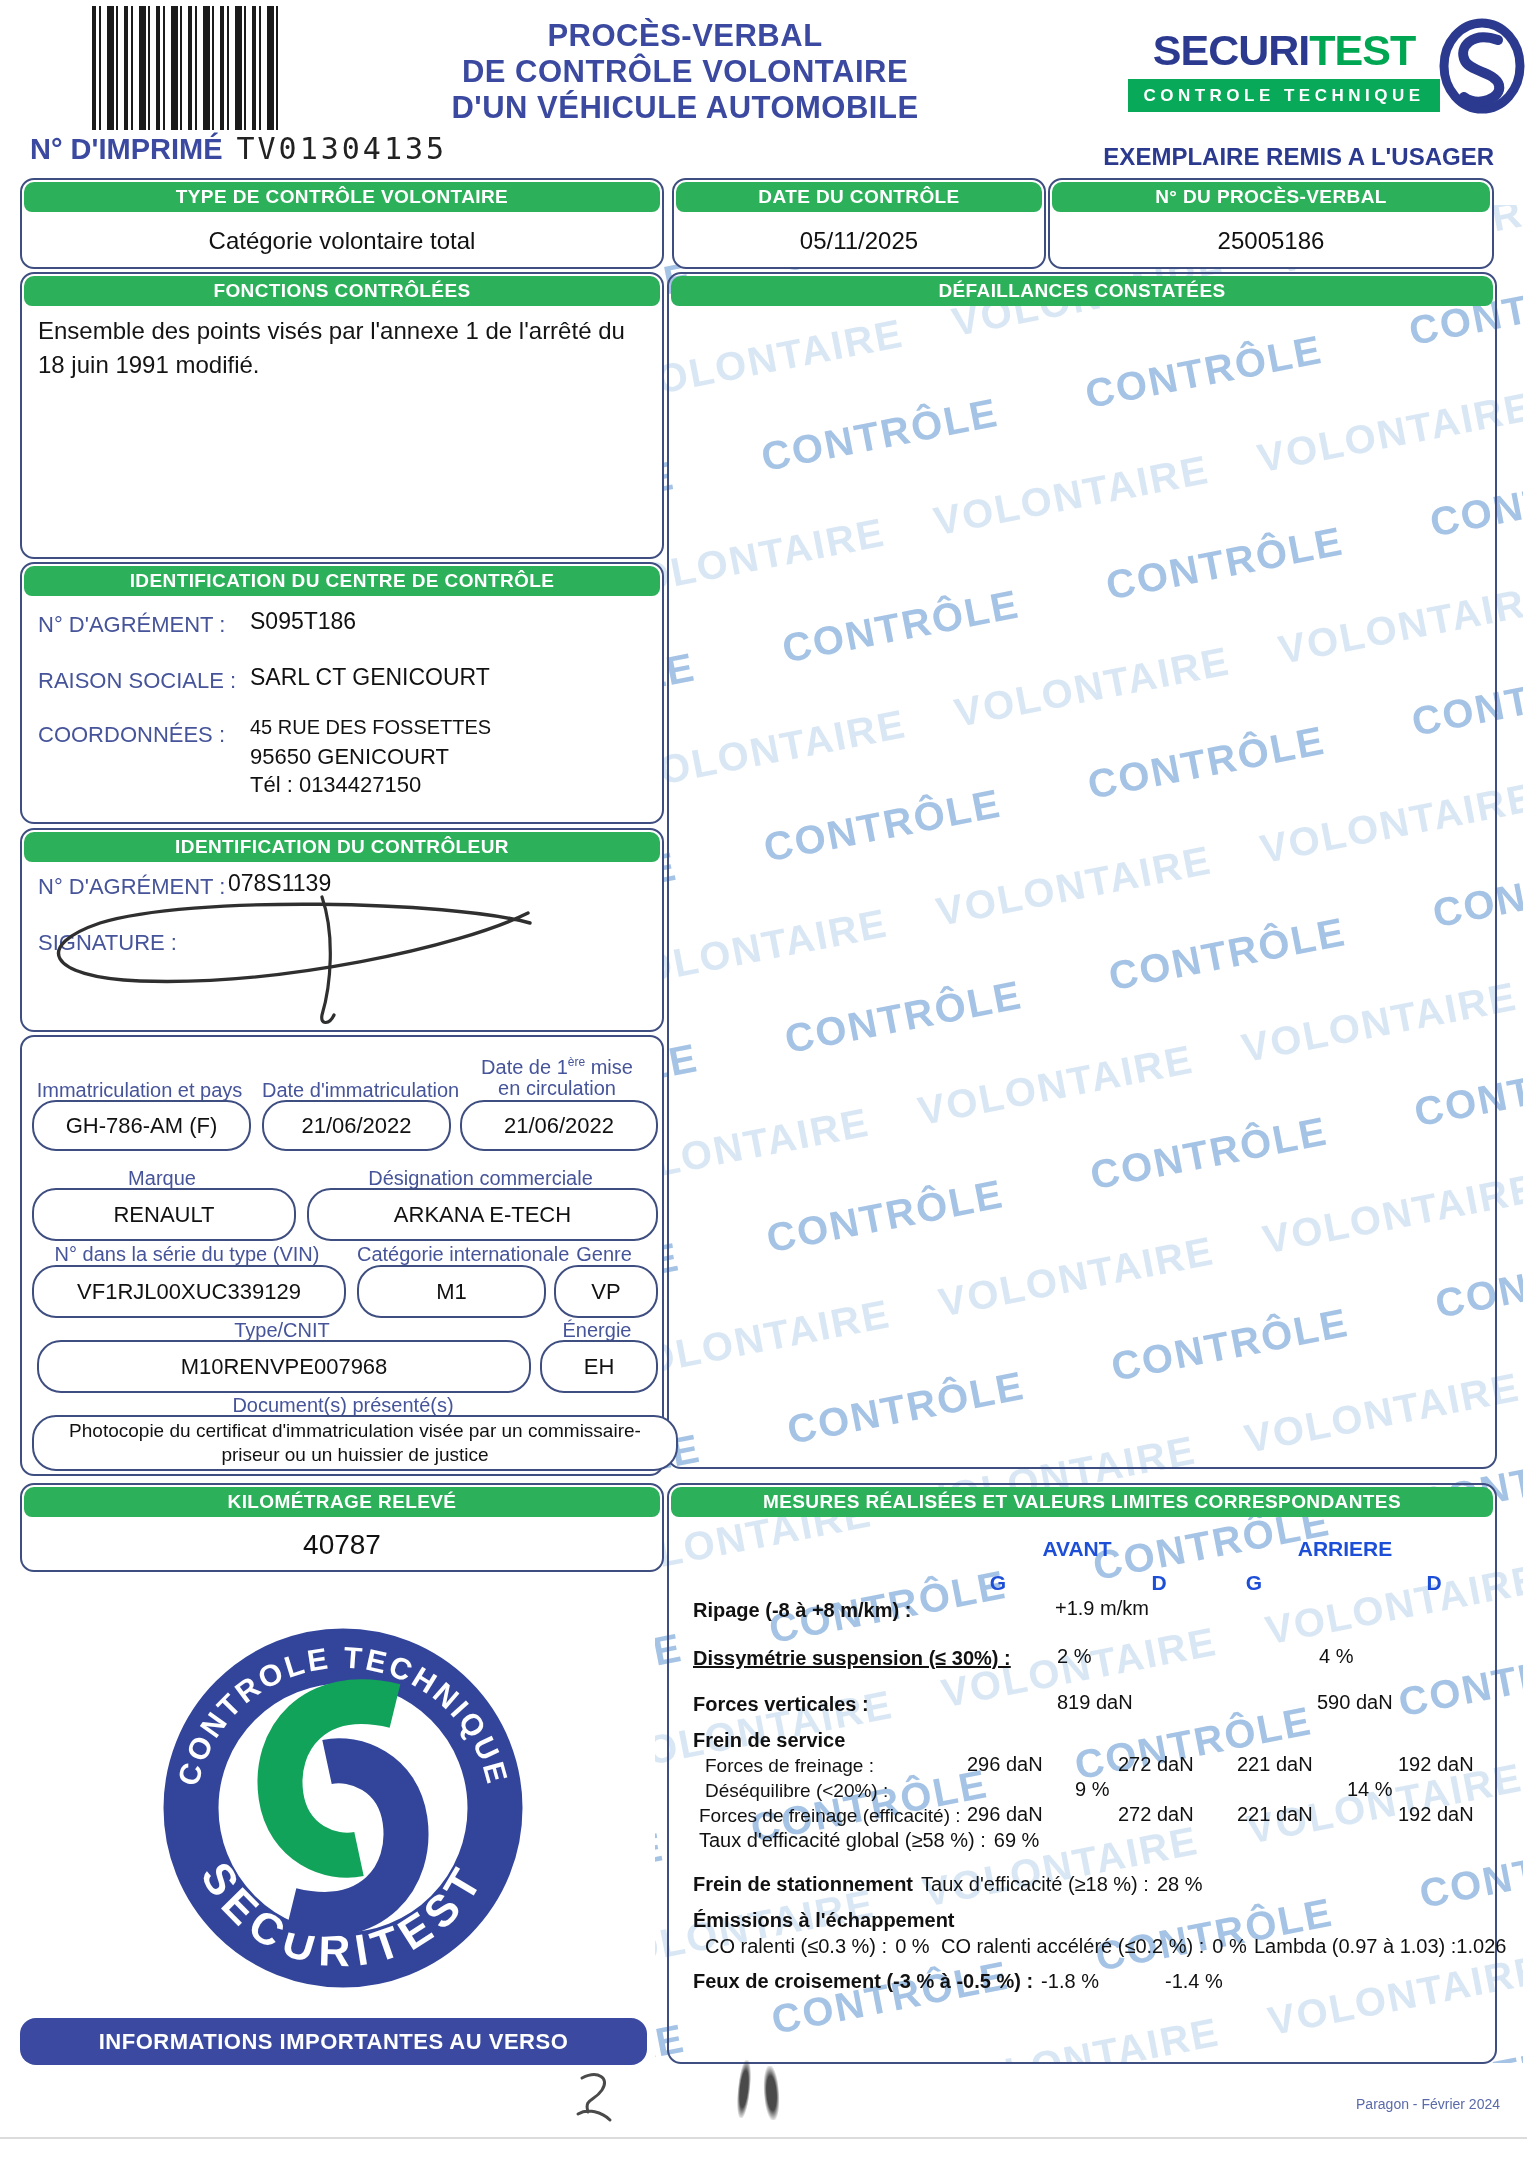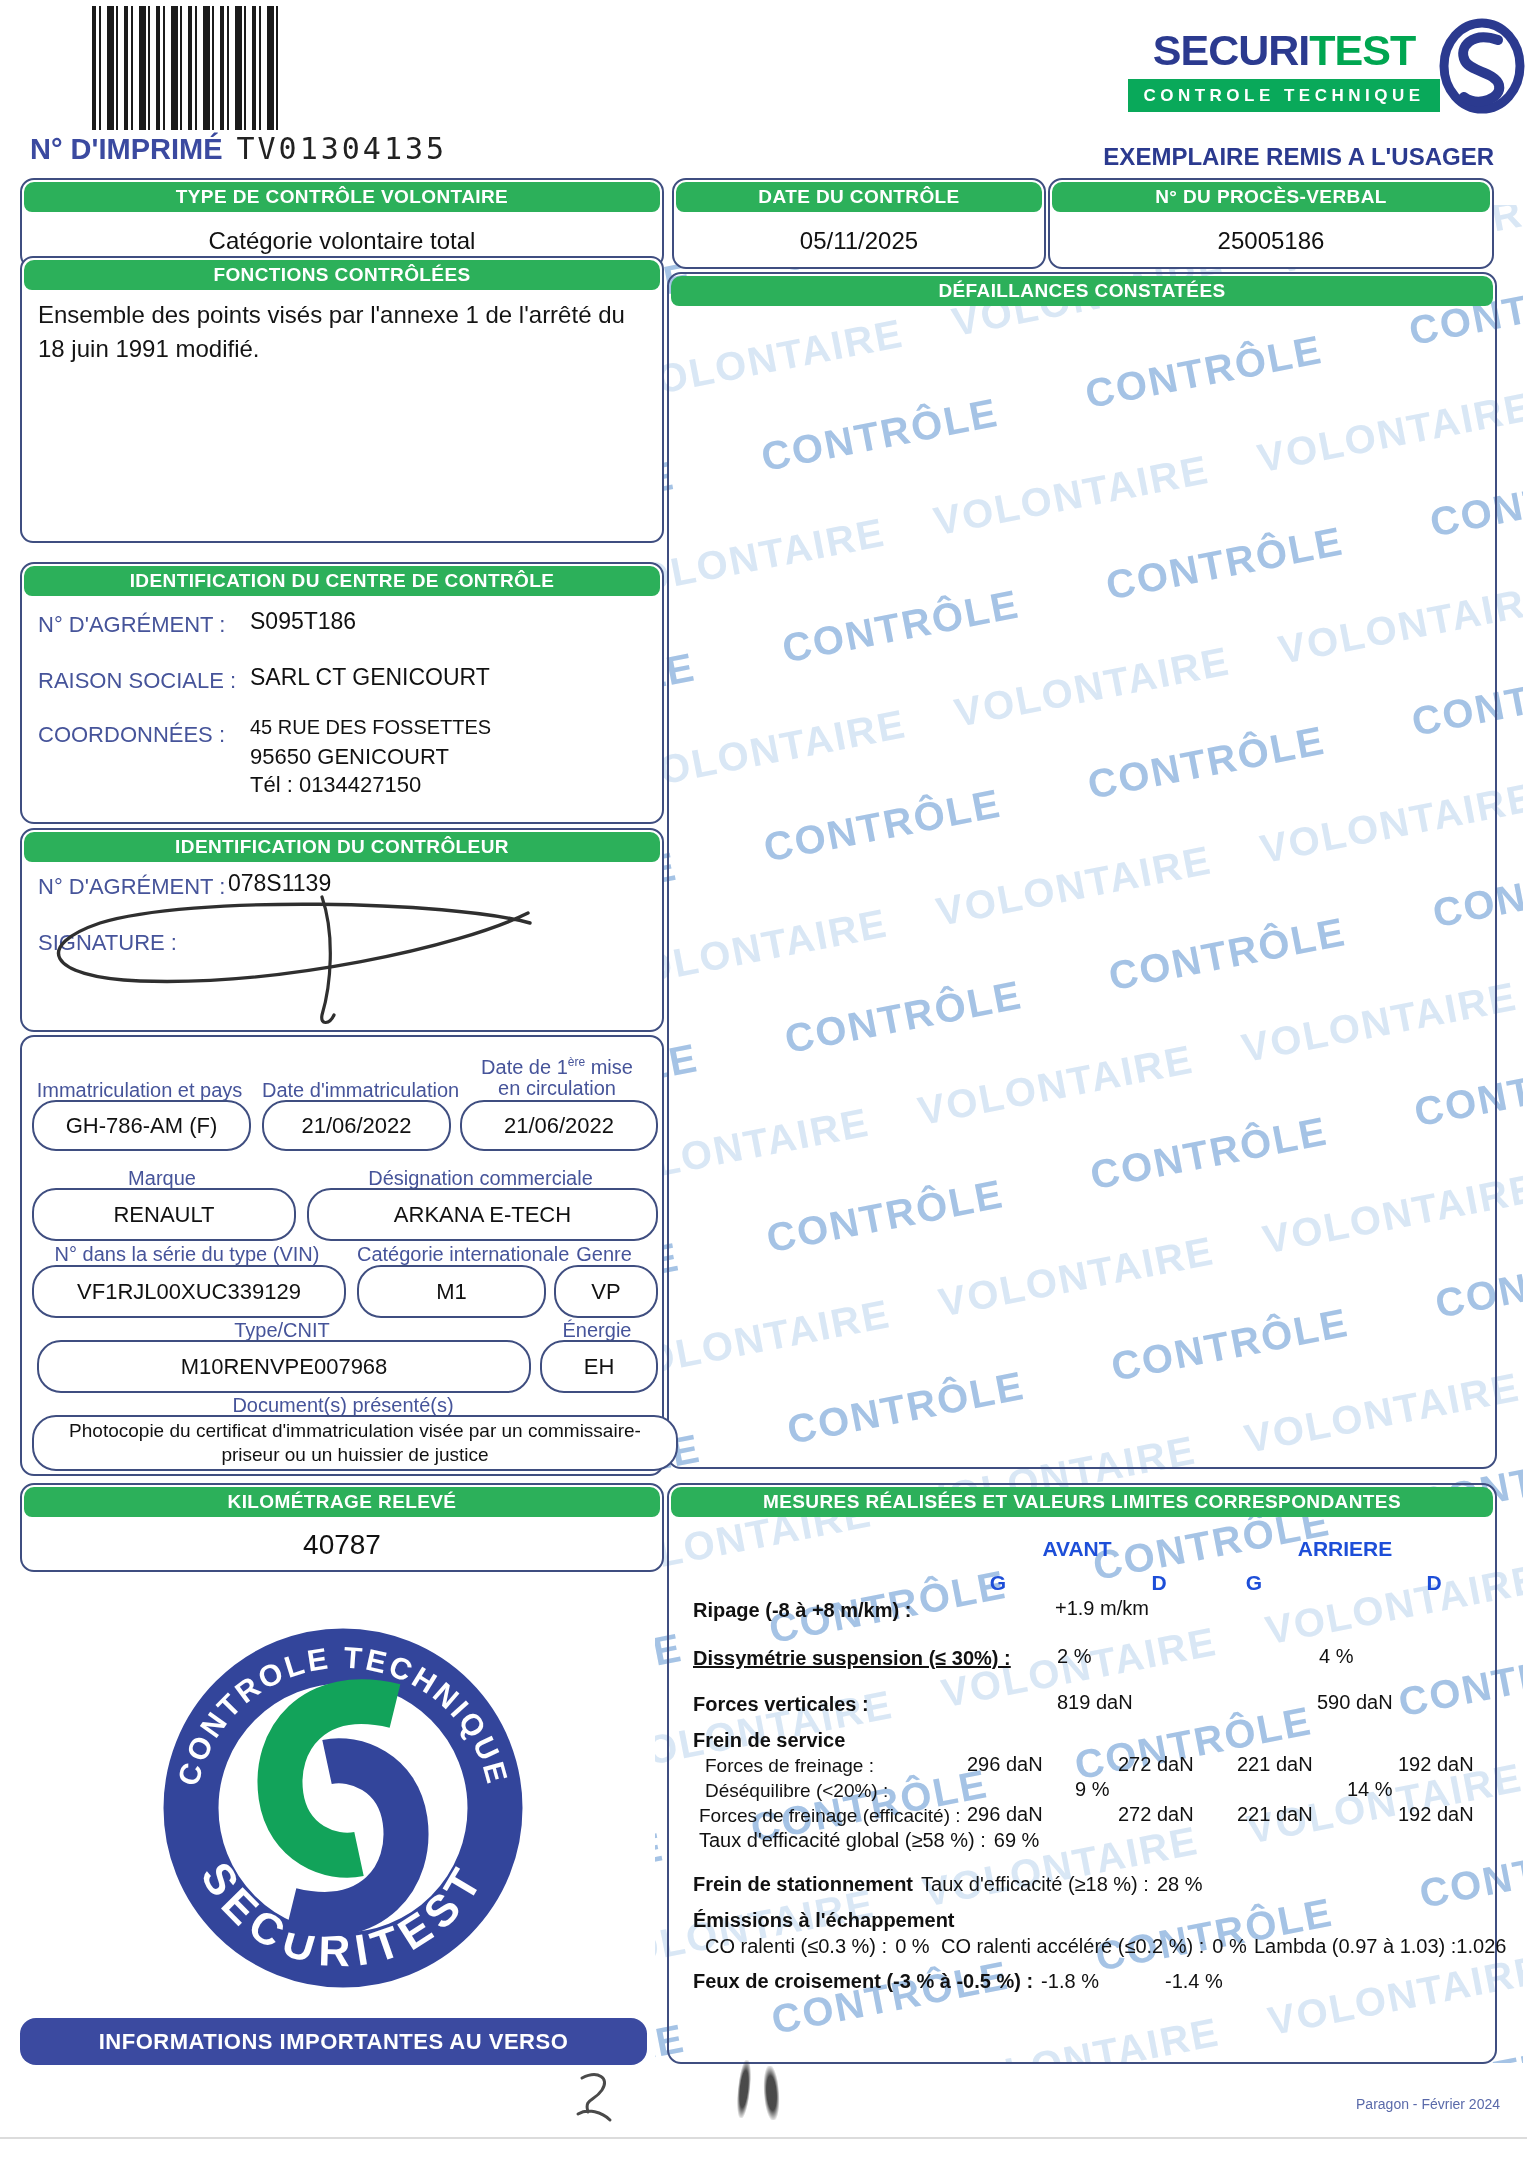--- a/index.html
+++ b/index.html
@@ -154,20 +154,25 @@
         <span class="wm wm-light" style="left: 787px; top: 2016px;">VOLONTAIRE</span>
         <span class="wm wm-strong" style="left: 904px; top: 2112px;">CONTRÔLE</span>
       </div>
     </div>
 
   <div class="barcode"></div>
   <div class="print-line">
     <span class="print-label">N° D'IMPRIMÉ</span><span class="print-number">TV01304135</span>
   </div>
 
+  <div class="doc-title">
+    <div>PROCÈS-VERBAL</div>
+    <div>DE CONTRÔLE VOLONTAIRE</div>
+    <div>D'UN VÉHICULE AUTOMOBILE</div>
+  </div>
 
   <div class="brand">
     <div class="brand-word">
       <span class="brand-part1">SECURI</span><span class="brand-part2">TEST</span>
     </div>
     <div class="brand-tagline">CONTROLE TECHNIQUE</div>
   </div>
   <svg class="brand-oval" width="88" height="96" viewBox="0 0 88 96">
     <ellipse cx="44" cy="48" rx="38" ry="43" fill="#ffffff" stroke="#2b3a8f" stroke-width="9"></ellipse>
     <path d="M 60,22 C 34,13 20,29 27,43 C 33,54 57,54 61,67 C 64,81 40,89 26,79" fill="none" stroke="#2b3a8f" stroke-width="10" stroke-linecap="round"></path>
@@ -180,21 +185,21 @@
   </div>
   <div class="box" style="left:672px;top:178px;width:370px;height:87px;">
     <div class="box-header">DATE DU CONTRÔLE</div>
     <div class="box-value-center">05/11/2025</div>
   </div>
   <div class="box" style="left:1048px;top:178px;width:442px;height:87px;">
     <div class="box-header">N° DU PROCÈS-VERBAL</div>
     <div class="box-value-center">25005186</div>
   </div>
 
-  <div class="box" style="left:20px;top:256px;width:640px;height:283px;border-radius:13px;">
+  <div class="box" style="left:20px;top:272px;width:640px;height:283px;">
     <div class="box-header">FONCTIONS CONTRÔLÉES</div>
     <div class="fonctions-text">Ensemble des points visés par l'annexe 1 de l'arrêté du 18 juin 1991 modifié.</div>
   </div>
 
   <div class="box transparent" style="left:667px;top:272px;width:826px;height:1193px;">
     <div class="box-header">DÉFAILLANCES CONSTATÉES</div>
   </div>
 
   <div class="box" style="left:20px;top:562px;width:640px;height:258px;">
     <div class="box-header">IDENTIFICATION DU CENTRE DE CONTRÔLE</div>

